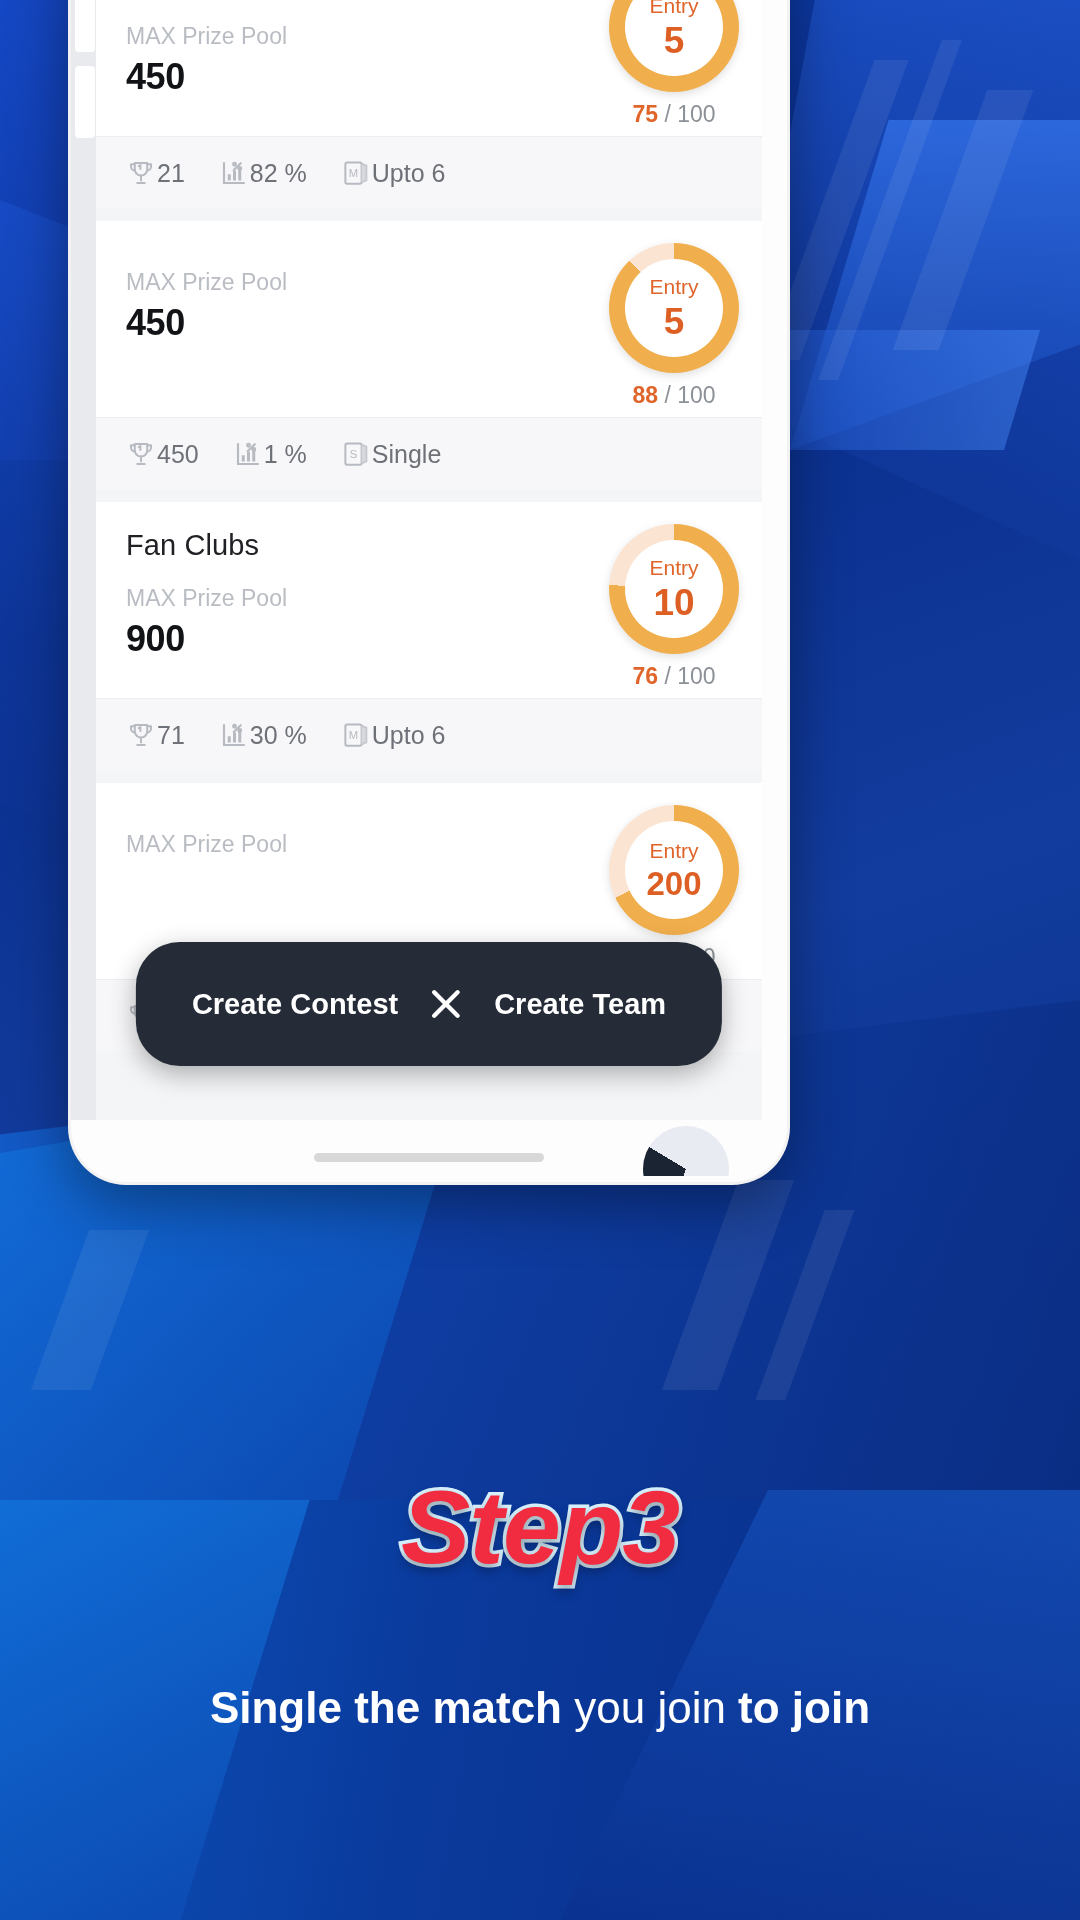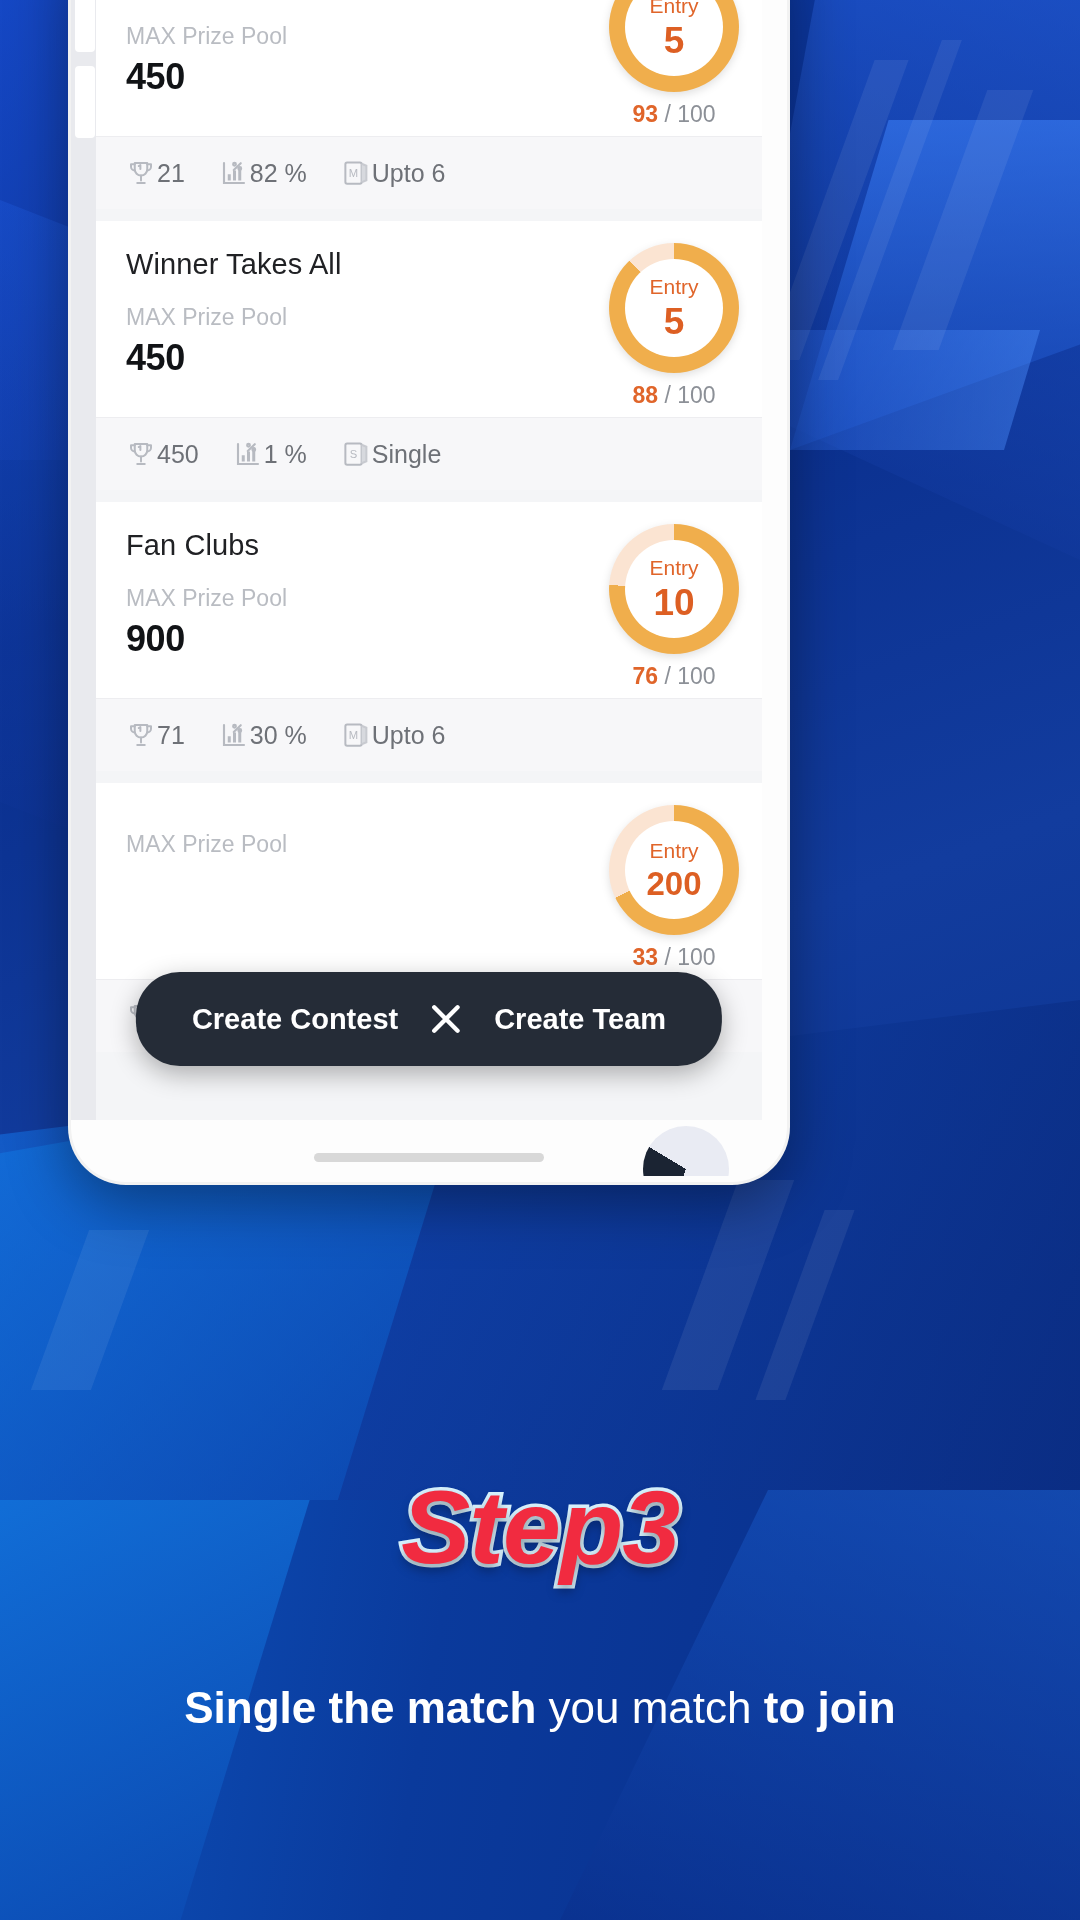--- a/index.html
+++ b/index.html
@@ -139,21 +139,21 @@
   .stat { display:flex; align-items:center; gap:1px; }
   .stat-text { font-size:25px; color:#6e7177; }
   .ico { width:30px; height:30px; display:block; }
 
   
   .pill {
     position:absolute; left:50%; transform:translateX(-50%);
     bottom:116px;
     background:#252c37;
     border-radius:44px;
-    padding:27px 56px;
+    padding:42px 56px;
     display:flex; align-items:center; gap:28px;
     box-shadow:0 8px 26px rgba(0,0,0,.3);
     z-index:5;
   }
   .pill-text { color:#ffffff; font-size:29px; font-weight:700; white-space:nowrap; }
   .pill-x { display:block; }
 
   
   .peek {
     position:absolute; right:58px; bottom:6px;
@@ -217,21 +217,21 @@
             <div class="card-title">For Beginners</div>
             <div class="pp-label">MAX Prize Pool</div>
             <div class="pp-value">450</div>
             <div class="ring-wrap">
               <div class="ring" style="background:conic-gradient(#f0ae4c 0deg 334.8deg, #fbe4d2 334.8deg 360deg);">
                 <div class="ring-inner">
                   <span class="ring-entry">Entry</span>
                   <span class="ring-num">5</span>
                 </div>
               </div>
-              <div class="ring-count"><b>93</b> <span>/ 100</span></div>
+              <div class="ring-count"><b>75</b> <span>/ 100</span></div>
             </div>
           </div>
           <div class="card-stats">
             <div class="stat">
               <span>
                 <svg class="ico" viewBox="0 0 24 24" fill="none" stroke="#b7bac1" stroke-width="1.6" stroke-linecap="round" stroke-linejoin="round">
                   <path d="M7 4h10v5a5 5 0 0 1-10 0V4z"></path>
                   <path d="M7 5H4v2a3 3 0 0 0 3 3"></path>
                   <path d="M17 5h3v2a3 3 0 0 1-3 3"></path>
                   <path d="M12 14v4"></path>
@@ -262,21 +262,20 @@
                   <path d="M16.5 4.6l3.8 1.6v11.6l-3.8 1.6" fill="#d7d9de" stroke="#c8cad0"></path>
                   <text x="10" y="15.4" font-size="9" font-family="Liberation Sans, sans-serif" fill="#b7bac1" stroke="none" text-anchor="middle">M</text>
                 </svg>
               </span>
               <span class="stat-text">Upto 6</span>
             </div>
           </div>
         </div>
         <div class="card">
           <div class="card-top">
-            <div class="card-title">Winner Takes All</div>
             <div class="pp-label">MAX Prize Pool</div>
             <div class="pp-value">450</div>
             <div class="ring-wrap">
               <div class="ring" style="background:conic-gradient(#f0ae4c 0deg 316.8deg, #fbe4d2 316.8deg 360deg);">
                 <div class="ring-inner">
                   <span class="ring-entry">Entry</span>
                   <span class="ring-num">5</span>
                 </div>
               </div>
               <div class="ring-count"><b>88</b> <span>/ 100</span></div>
@@ -419,14 +418,14 @@
     <svg class="pill-x" width="40" height="40" viewBox="0 0 24 24">
       <path d="M5 5 L19 19 M19 5 L5 19" stroke="#ffffff" stroke-width="2.6" stroke-linecap="round" fill="none"></path>
     </svg>
     <span class="pill-text">Create Team</span>
   </div>
 </div>
 
 <div class="step-title">Step3</div>
 
 <div class="caption">
-  <b>Single the match</b><span class="light"> you match </span><b>to join</b>
+  <b>Single the match</b><span class="light"> you join </span><b>to join</b>
 </div>
 
 </body></html>

